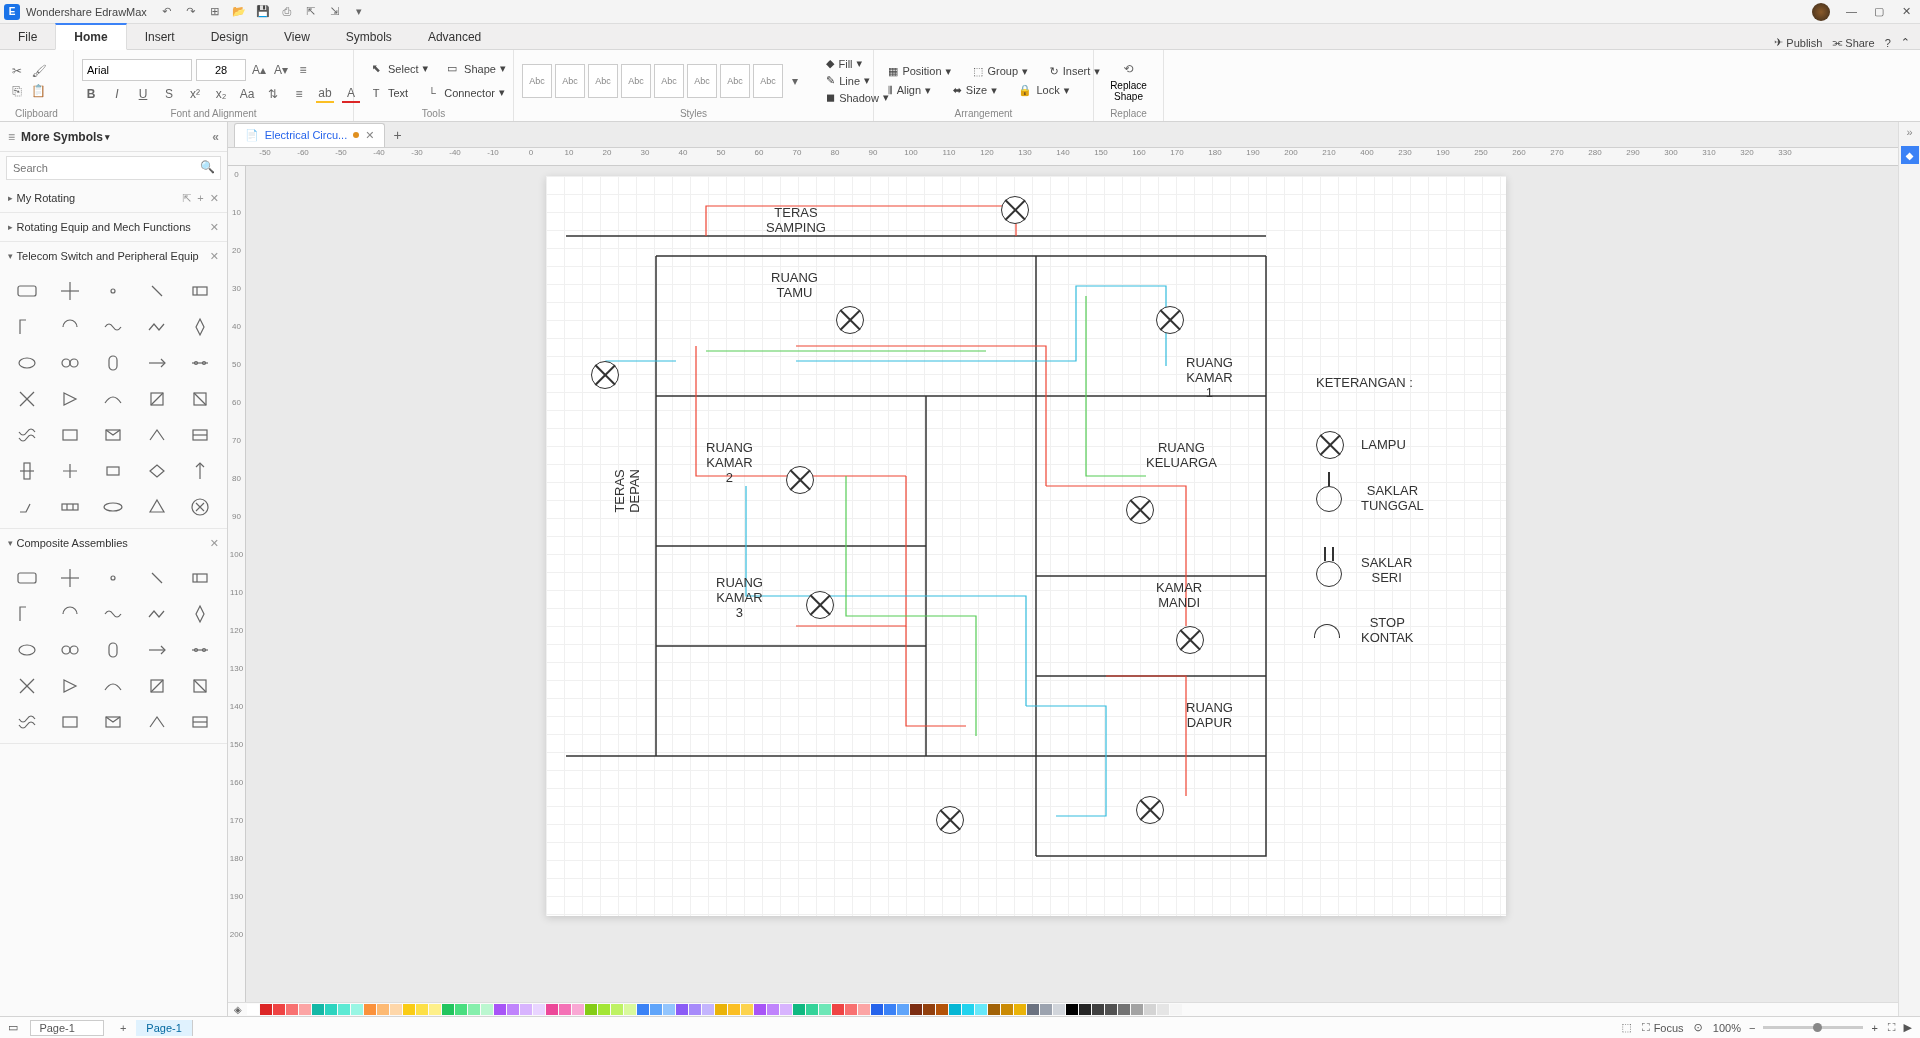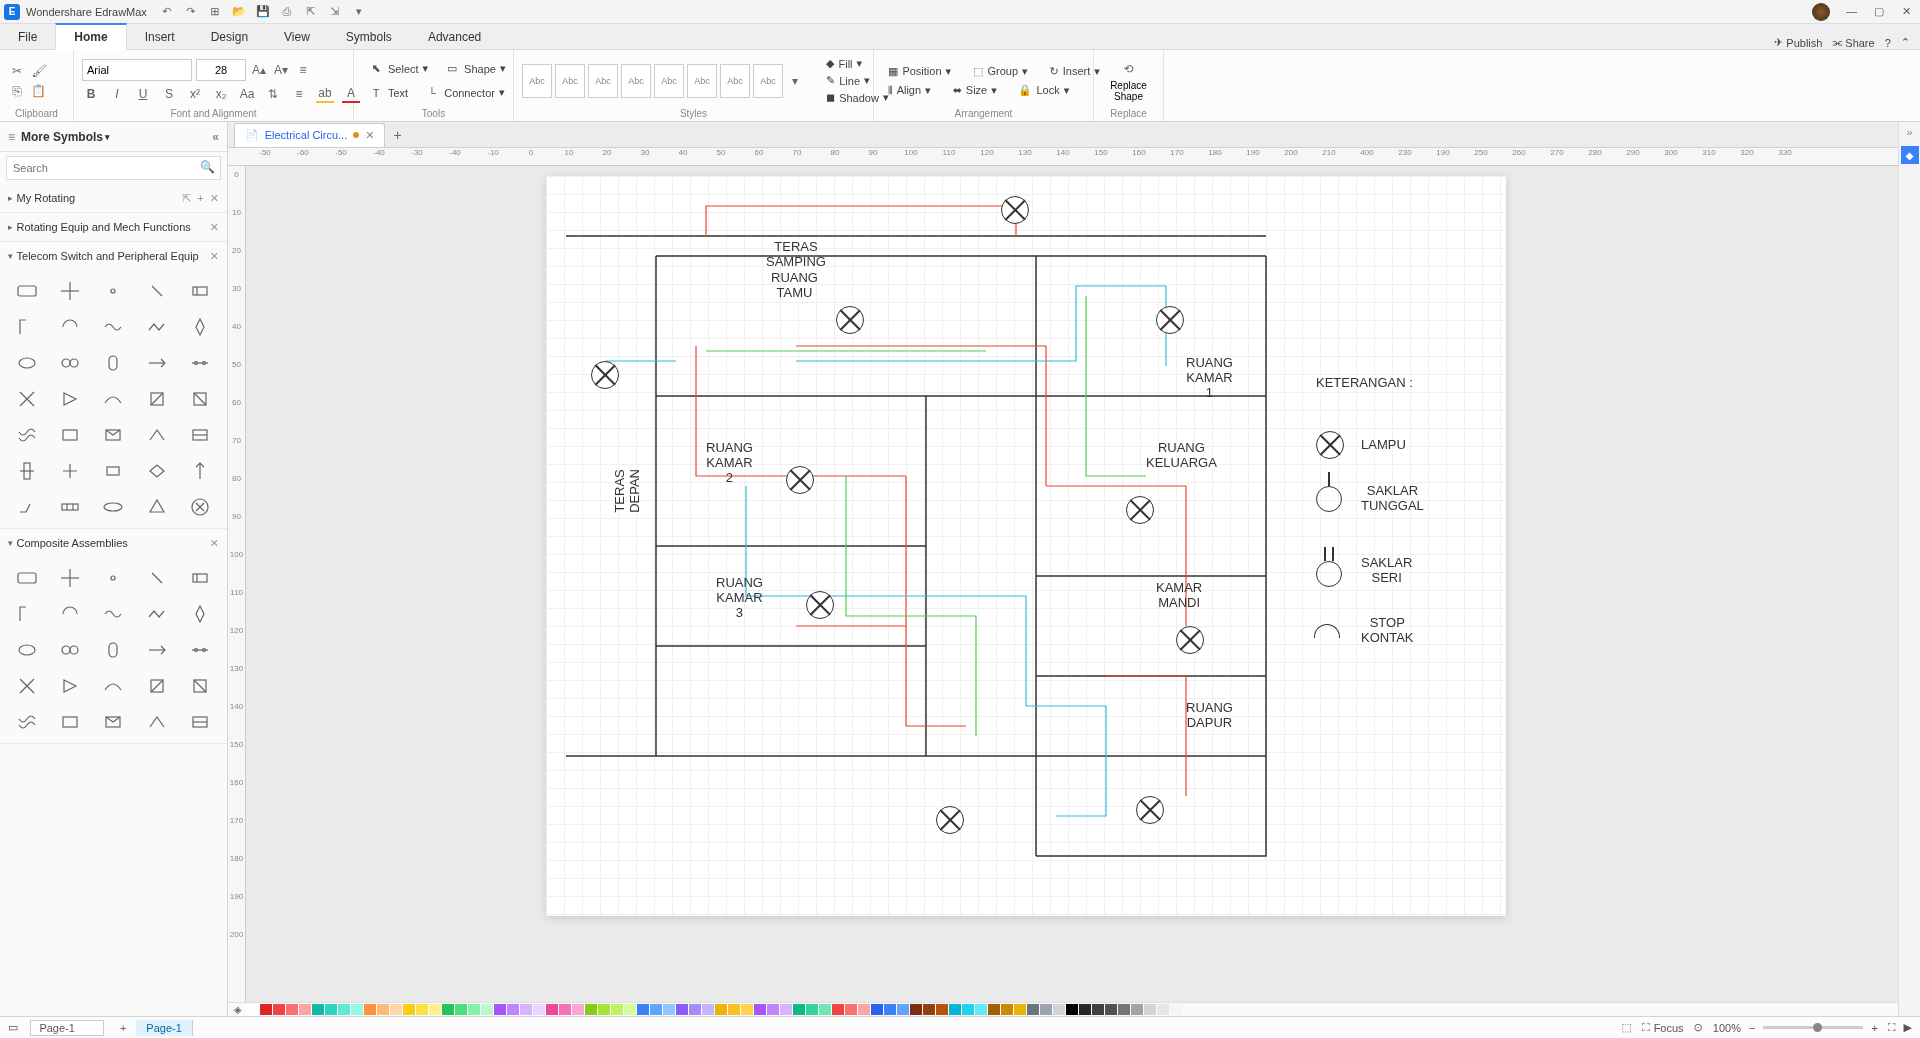--- a/index.html
+++ b/index.html
@@ -775,21 +775,21 @@
           <div class="lamp-sym" style="left:45px;top:185px;"></div>
           <div class="lamp-sym" style="left:290px;top:130px;"></div>
           <div class="lamp-sym" style="left:610px;top:130px;"></div>
           <div class="lamp-sym" style="left:240px;top:290px;"></div>
           <div class="lamp-sym" style="left:580px;top:320px;"></div>
           <div class="lamp-sym" style="left:260px;top:415px;"></div>
           <div class="lamp-sym" style="left:630px;top:450px;"></div>
           <div class="lamp-sym" style="left:390px;top:630px;"></div>
           <div class="lamp-sym" style="left:590px;top:620px;"></div>
 
-          <div class="diagram-label" style="left:220px;top:30px;white-space:pre;margin-top:34px;">TERAS
+          <div class="diagram-label" style="left:220px;top:30px;white-space:pre;">TERAS
 SAMPING</div>
           <div class="diagram-label" style="left:225px;top:95px;white-space:pre;">RUANG
 TAMU</div>
           <div class="diagram-label" style="left:640px;top:180px;white-space:pre;">RUANG
 KAMAR
 1</div>
           <div class="diagram-label" style="left:160px;top:265px;white-space:pre;">RUANG
 KAMAR
 2</div>
           <div class="diagram-label" style="left:170px;top:400px;white-space:pre;">RUANG

